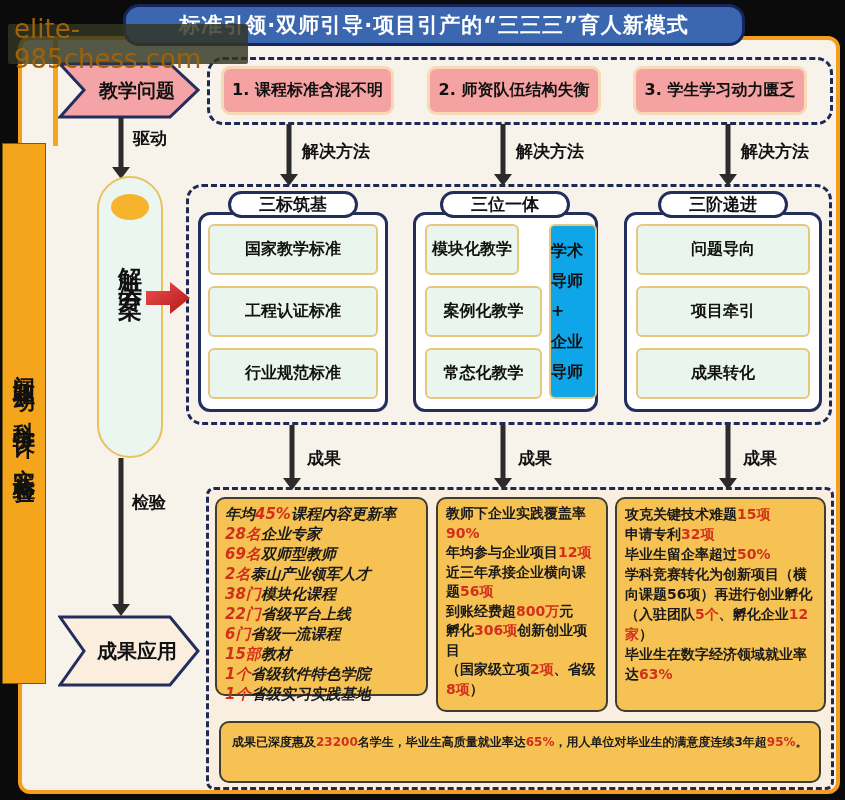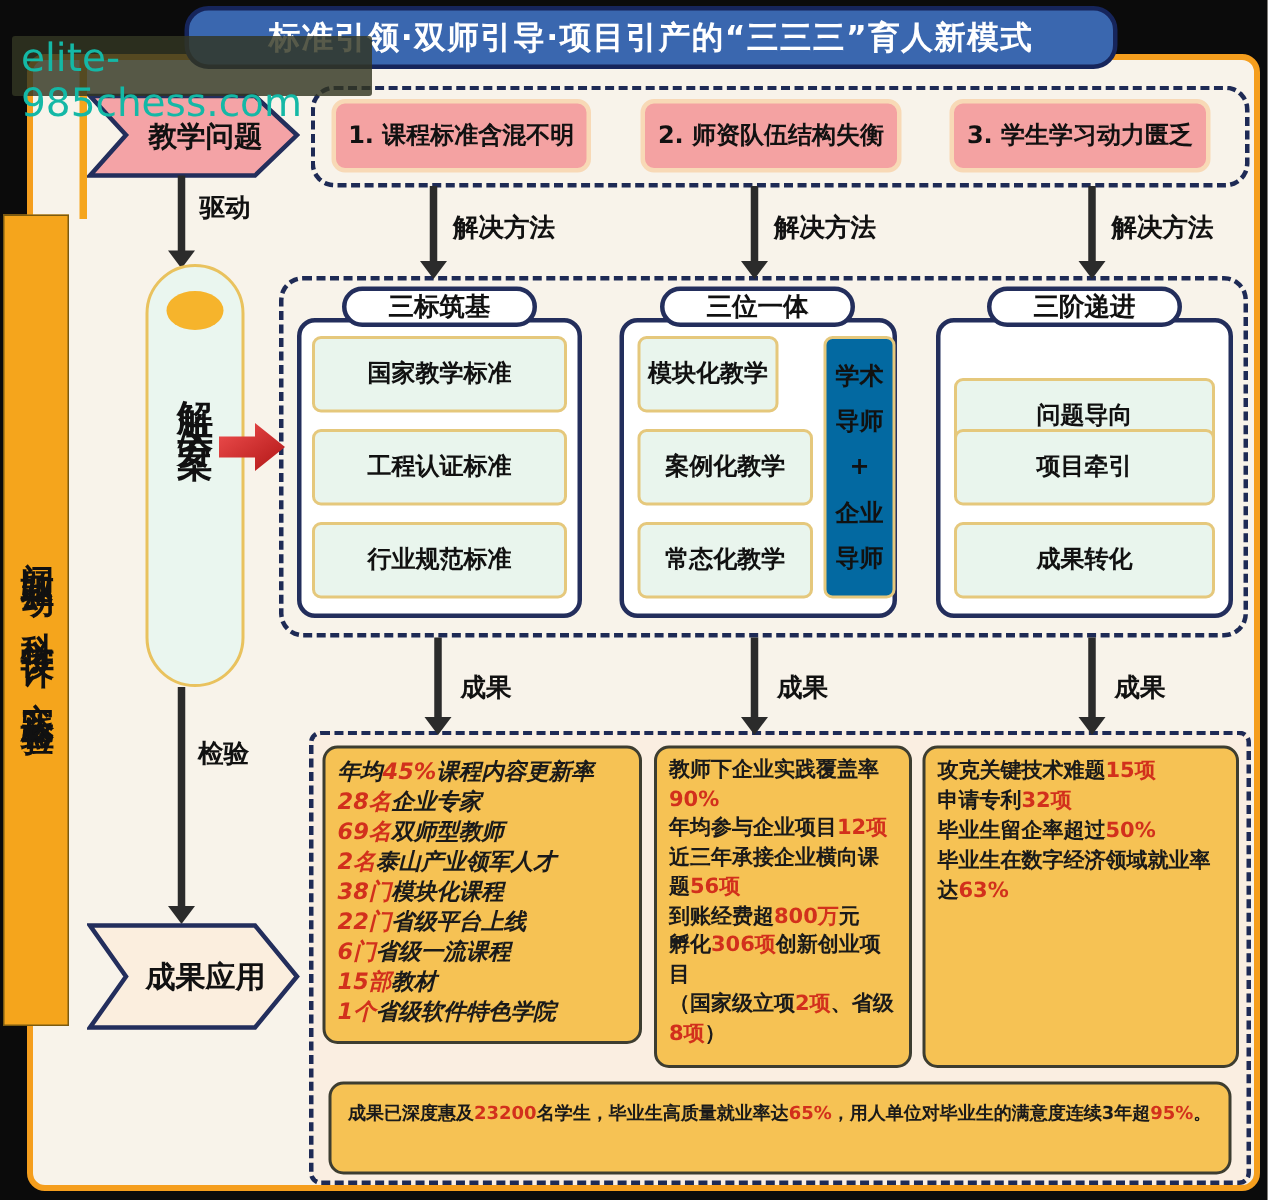--- a/index.html
+++ b/index.html
@@ -20,22 +20,22 @@
 
   
   .banner {
     left:123px; top:4px; width:622px; height:42px;
     background:#3A67AF; border:3px solid #16255B; border-radius:16px;
     display:flex; align-items:center; justify-content:center;
     color:#fff; font-size:21px; letter-spacing:1px; z-index:5;
   }
   .watermark {
     left:8px; top:24px; width:240px; height:40px;
-    background:rgba(50,54,34,0.82); color:#14b8a6;
-    font-size:26px; font-weight:400; display:flex; align-items:flex-start;
+    background:rgba(50,54,34,0.82); color:#a16207;
+    font-size:26px; font-weight:400; display:flex; align-items:center;
     padding-left:6px; z-index:6; border-radius:2px;
   }
 
   
   .orange-bar {
     left:2px; top:143px; width:44px; height:541px;
     background:#F5A51C; border:1px solid #7a5a10; z-index:3;
     display:flex; flex-direction:column; align-items:center; justify-content:center; gap:26px;
   }
   .vword { writing-mode:vertical-rl; text-orientation:upright; font-size:22px; letter-spacing:5px; color:#111; }
@@ -75,22 +75,22 @@
   .group-box { background:#FFFFFF; border:3px solid #232E5C; border-radius:12px; z-index:1; }
   .pill {
     background:#FFFFFF; border:3px solid #232E5C; border-radius:14px; z-index:2;
     display:flex; align-items:center; justify-content:center; font-size:17px;
   }
   .mintbox {
     background:#E9F5ED; border:2px solid #E5C87C; border-radius:6px; z-index:2;
     display:flex; align-items:center; justify-content:center; font-size:16px;
   }
   .tallbox {
-    background:#0369a1; border:2px solid #E5C87C; border-radius:6px; z-index:2;
-    display:flex; flex-direction:column; align-items:center; justify-content:center;
+    background:#0ea5e9; border:2px solid #E5C87C; border-radius:6px; z-index:2;
+    display:flex; flex-direction:column; justify-content:center;
     font-size:16px; line-height:1.9;
   }
 
   
   .results-area { left:206px; top:487px; width:628px; height:303px;
     background:#FAEEE1; border:3px dashed #1E2A55; border-radius:8px; z-index:1; }
   .amberbox {
     background:#F6C254; border:2px solid #3d3d30; border-radius:10px; z-index:2;
     padding:5px 8px; font-size:15px; line-height:20px; color:#1a1a1a;
   }
@@ -225,21 +225,21 @@
   <div>导师</div>
   <div>+</div>
   <div>企业</div>
   <div>导师</div>
 </div>
 
 <div class="abs group-box" style="left:624px; top:212px; width:198px; height:200px;"></div>
 <div class="abs pill" style="left:658px; top:191px; width:130px; height:27px;">
   <span>三阶递进</span>
 </div>
-<div class="abs mintbox" style="left:636px; top:224px; width:174px; height:51px;margin-top:28px;">
+<div class="abs mintbox" style="left:636px; top:224px; width:174px; height:51px;">
     <span>问题导向</span>
   </div>
 <div class="abs mintbox" style="left:636px; top:286px; width:174px; height:51px;">
     <span>项目牵引</span>
   </div>
 <div class="abs mintbox" style="left:636px; top:348px; width:174px; height:51px;">
     <span>成果转化</span>
   </div>
 
 <div class="abs varrow" style="left:283px; top:425px; width:18px; height:65px;">
@@ -263,29 +263,31 @@
 <div class="abs amberbox" style="left:215px; top:497px; width:213px; height:199px;font-style:italic;">
     <div class="line"><span>年均</span><span class="red">45%</span><span>课程内容更新率</span></div>
     <div class="line"><span class="red">28名</span><span>企业专家</span></div>
     <div class="line"><span class="red">69名</span><span>双师型教师</span></div>
     <div class="line"><span class="red">2名</span><span>泰山产业领军人才</span></div>
     <div class="line"><span class="red">38门</span><span>模块化课程</span></div>
     <div class="line"><span class="red">22门</span><span>省级平台上线</span></div>
     <div class="line"><span class="red">6门</span><span>省级一流课程</span></div>
     <div class="line"><span class="red">15部</span><span>教材</span></div>
     <div class="line"><span class="red">1个</span><span>省级软件特色学院</span></div>
+    <div class="line"><span class="red">1个</span><span>省级实习实践基地</span></div>
   </div>
 <div class="abs amberbox small2" style="left:436px; top:497px; width:172px; height:215px;">
     <div class="line"><span>教师下企业实践覆盖率</span><span class="red">90%</span></div>
     <div class="line"><span>年均参与企业项目</span><span class="red">12项</span></div>
     <div class="line"><span>近三年承接企业横向课题</span><span class="red">56项</span></div>
     <div class="line"><span>到账经费超</span><span class="red">800万</span><span>元</span></div>
     <div class="line"><span>孵化</span><span class="red">306项</span><span>创新创业项目</span></div>
     <div class="line"><span>（国家级立项</span><span class="red">2项</span><span>、省级</span><span class="red">8项</span><span>）</span></div>
   </div>
 <div class="abs amberbox small3" style="left:615px; top:497px; width:211px; height:215px;">
     <div class="line"><span>攻克关键技术难题</span><span class="red">15项</span></div>
     <div class="line"><span>申请专利</span><span class="red">32项</span></div>
     <div class="line"><span>毕业生留企率超过</span><span class="red">50%</span></div>
+    <div class="line"><span>学科竞赛转化为创新项目（横向课题56项）再进行创业孵化（入驻团队</span><span class="red">5个</span><span>、孵化企业</span><span class="red">12家</span><span>）</span></div>
     <div class="line"><span>毕业生在数字经济领域就业率达</span><span class="red">63%</span></div>
   </div>
 
 <div class="abs amberbox summary" style="left:219px; top:721px; width:602px; height:62px;"><span>成果已深度惠及</span><span class="red">23200</span><span>名学生，毕业生高质量就业率达</span><span class="red">65%</span><span>，用人单位对毕业生的满意度连续3年超</span><span class="red">95%</span><span>。</span></div>
 
 </body></html>

